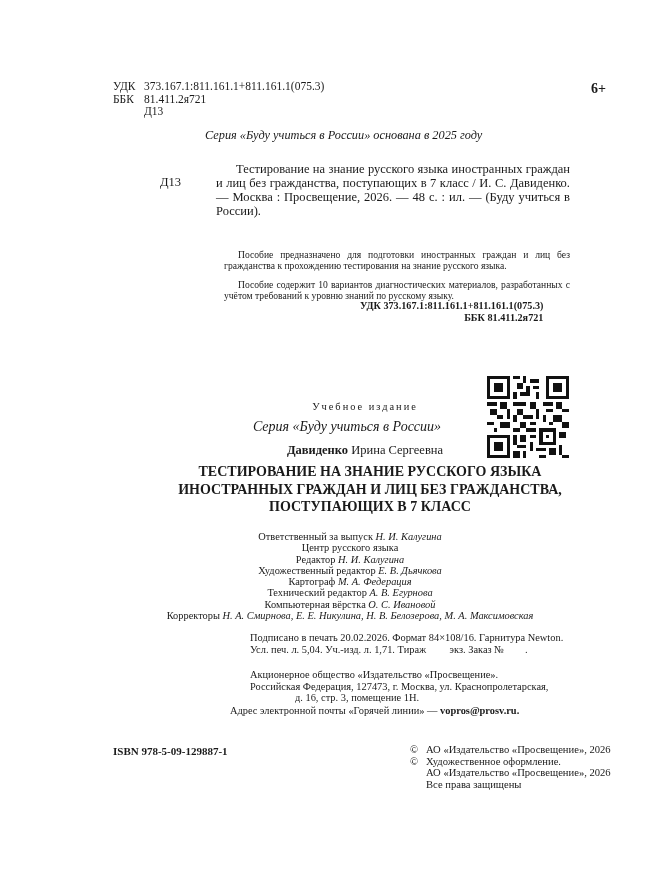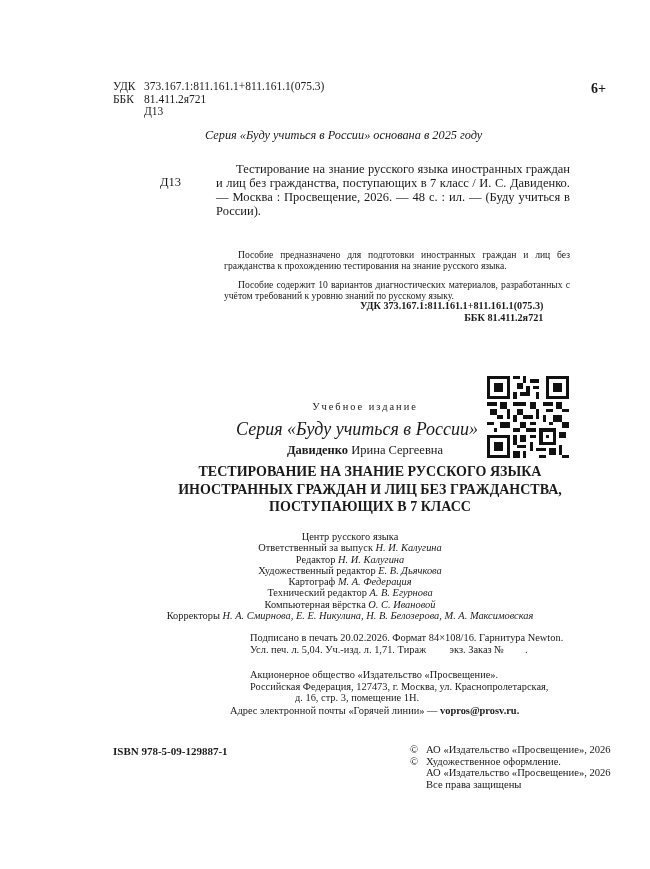--- a/index.html
+++ b/index.html
@@ -28,21 +28,21 @@
   .biblio .isbn { margin-left: 76px; margin-top: 2px; }
 
   .annot { left: 216px; top: 241px; width: 362px; text-align: justify; }
   .annot p { margin: 8px; text-indent: 14px; }
   .annot .udk { text-align: right; font-weight: bold; font-size: 10.2px; line-height: 12px; margin-right: 4px; }
   .annot .udk-block { position: absolute; left: 144px; top: 59px; text-align: left; }
 
   .qr { left: 487px; top: 376px; width: 82px; height: 82px; }
 
   .edu { left: 250px; top: 401px; width: 230px; font-size: 10.4px; letter-spacing: 2px; }
-  .series2 { left: 222px; top: 419px; width: 270px; font-size: 18px; }
+  .series2 { left: 212px; top: 419px; width: 270px; font-size: 14px; }
   .auth2 { left: 230px; top: 443px; width: 270px; font-size: 12.5px; }
 
   .title { left: 160px; top: 463px; width: 420px; font-size: 14px; line-height: 17.5px; font-weight: bold; }
 
   .credits { left: 120px; top: 531px; width: 460px; }
   .print { left: 250px; top: 632px; width: 340px; }
   .pub { left: 250px; top: 673px; width: 340px; }
   .hotline { left: 230px; top: 702px; width: 380px; }
 
   .isbn-bottom { left: 113px; top: 745px; font-weight: bold; font-size: 11px; }
@@ -154,22 +154,22 @@
   <span>Ирина Сергеевна</span>
 </div>
 
 <div class="abs title ctr">
   <div>ТЕСТИРОВАНИЕ НА ЗНАНИЕ РУССКОГО ЯЗЫКА</div>
   <div>ИНОСТРАННЫХ ГРАЖДАН И ЛИЦ БЕЗ ГРАЖДАНСТВА,</div>
   <div>ПОСТУПАЮЩИХ В 7 КЛАСС</div>
 </div>
 
 <div class="abs credits ctr t10" style="font-size:10.4px; line-height:11.3px;">
+  <div><span>Ответственный за выпуск </span><span class="it">Н. И. Калугина</span></div>
   <div><span>Центр русского языка</span><span class="it"></span></div>
-  <div><span>Ответственный за выпуск </span><span class="it">Н. И. Калугина</span></div>
   <div><span>Редактор </span><span class="it">Н. И. Калугина</span></div>
   <div><span>Художественный редактор </span><span class="it">Е. В. Дьячкова</span></div>
   <div><span>Картограф </span><span class="it">М. А. Федерация</span></div>
   <div><span>Технический редактор </span><span class="it">А. В. Егурнова</span></div>
   <div><span>Компьютерная вёрстка </span><span class="it">О. С. Ивановой</span></div>
   <div class="row"><span>Корректоры </span><span class="it">Н. А. Смирнова, Е. Е. Никулина, Н. В. Белозерова, М. А. Максимовская</span></div>
 </div>
 
 <div class="abs print t10" style="font-size:10.4px; line-height:11.5px;">
   <div class="row">Подписано в печать 20.02.2026. Формат 84×108/16. Гарнитура Newton.</div>

